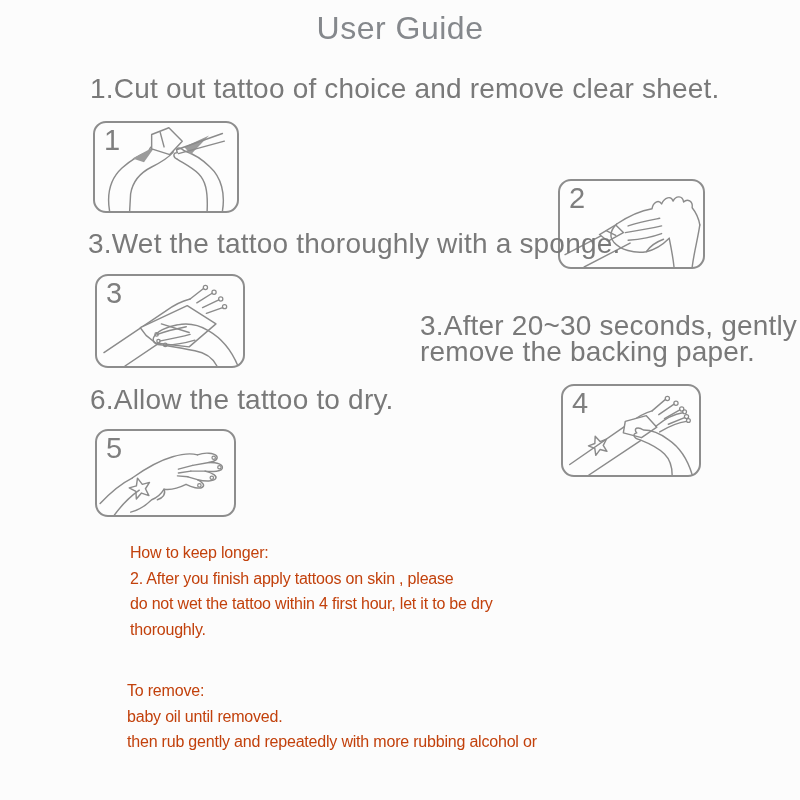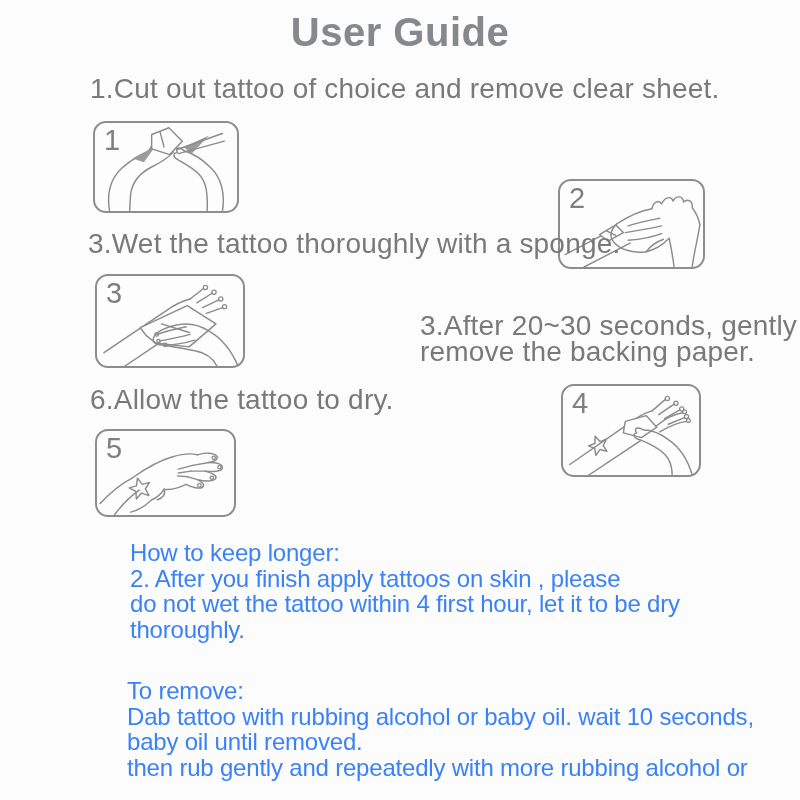--- a/index.html
+++ b/index.html
@@ -3,38 +3,38 @@
 <meta charset="utf-8">
 <style>
   html,body{margin:0;padding:0;background:#ffffff;}
   .page{
     position:relative;width:800px;height:800px;margin:0 auto;
     background:#fcfcfc;overflow:hidden;
     font-family:"Liberation Sans",sans-serif;
   }
   .title{
     position:absolute;left:0;right:0;top:10px;margin:0;
-    text-align:center;font-size:40px;font-weight:700;
+    text-align:center;font-size:32px;font-weight:400;
     color:#85888c;letter-spacing:.5px;
   }
   .step-text{
     position:absolute;font-size:28px;color:#797979;
     letter-spacing:.2px;line-height:26px;white-space:nowrap;
   }
   .illus{
     position:absolute;box-sizing:border-box;
     border:2px solid #8d8d8d;border-radius:13px;background:#fdfdfd;
   }
   .illus svg{position:absolute;left:0;top:0;width:100%;height:100%;}
   .num{
     position:absolute;left:9px;top:0;font-size:29px;line-height:34px;
     color:#7f7f7f;z-index:2;
   }
   .note{
-    position:absolute;font-size:24px;color:#3b82f6;
+    position:absolute;font-size:16px;color:#c2410c;
     line-height:25.5px;letter-spacing:-.2px;white-space:nowrap;
   }
   .ln{stroke:#8b8b8b;stroke-width:1.5;fill:none;stroke-linecap:round;stroke-linejoin:round;}
   .paper{stroke:#8b8b8b;stroke-width:1.5;fill:#fdfdfd;stroke-linejoin:round;}
   .blade{fill:#9b9b9b;stroke:none;}
   .nail{fill:none;stroke:#8b8b8b;stroke-width:1.3;}
 </style>
 </head>
 <body>
 
@@ -141,18 +141,17 @@
 
   <div class="note" style="left:130px;top:540px">
     <div>How to keep longer:</div>
     <div>2. After you finish apply tattoos on skin , please</div>
     <div>do not wet the tattoo within 4 first hour, let it to be dry</div>
     <div>thoroughly.</div>
   </div>
 
   <div class="note" style="left:127px;top:678px">
     <div>To remove:</div>
-    <div>Dab tattoo with rubbing alcohol or baby oil. wait 10 seconds,</div>
     <div>baby oil until removed.</div>
     <div>then rub gently and repeatedly with more rubbing alcohol or</div>
   </div>
 
 </div>
 
 </body></html>

